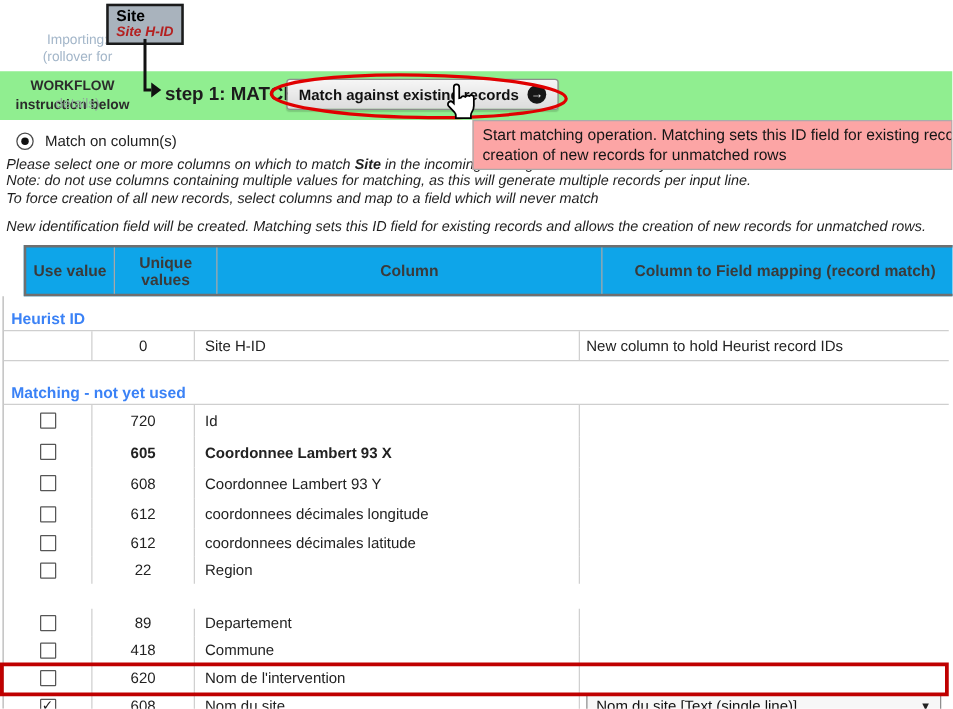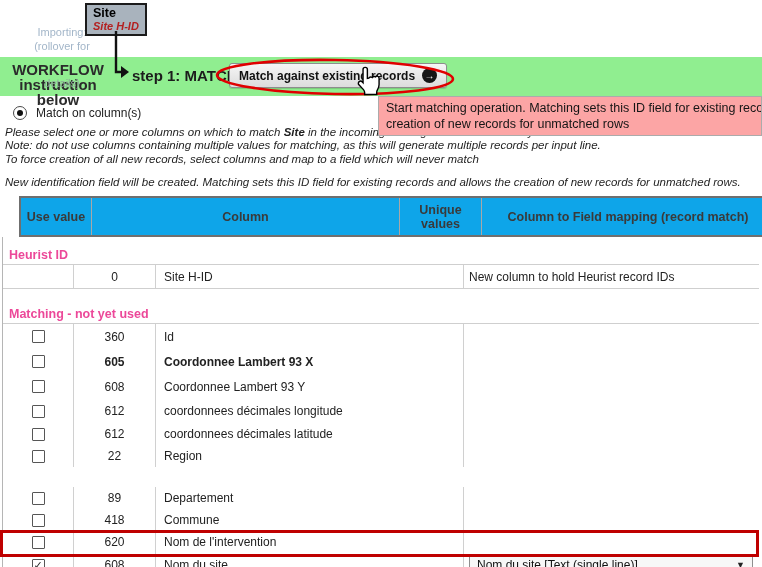--- a/index.html
+++ b/index.html
@@ -15,21 +15,21 @@
 
   .importing-note { position:absolute; left:20px; top:26px; width:84px; text-align:center;
                     font-size:11px; line-height:13.5px; color:#a3b6c9; z-index:3; }
   .importing-note .muted { color:#8fa89b;margin-top:24px; }
 
   .connector { position:absolute; left:112px; top:31px; z-index:4; }
 
   
   .banner { position:absolute; left:0; top:57px; width:762px; height:39px; background:#90ee90; z-index:1; }
   .workflow { position:absolute; left:0; top:5px; width:116px; text-align:center;
-              font-weight:bold; font-size:15px; line-height:15px; color:#2b2b2b; }
+              font-weight:bold; font-size:11px; line-height:15px; color:#2b2b2b; }
   .step { position:absolute; left:132px; top:10px; font-weight:bold; font-size:15px; color:#1c1c1c; }
   .match-btn { position:absolute; left:229px; top:6px; height:25px; display:flex; align-items:center;
                gap:7px; padding:0 9px; border:1px solid #8d8d8d; border-radius:3px;
                background:linear-gradient(#f6f6f6,#dcdcdc); font-size:12px; font-weight:bold;
                color:#111; cursor:pointer; box-shadow:0 1px 1px rgba(0,0,0,.15); }
   .btn-ic { width:15px; height:15px; border-radius:50%; background:#161616; color:#fff;
             display:flex; align-items:center; justify-content:center; font-size:10px; font-weight:bold; }
 
   .red-oval { position:absolute; left:212px; top:55px; z-index:5; pointer-events:none; }
   .cursor-svg { position:absolute; left:356px; top:66px; z-index:6; pointer-events:none; }
@@ -58,21 +58,21 @@
   .th2 { width:82px; border-right:1px solid #a8a8a8; }
   .th3 { width:308px; border-right:1px solid #a8a8a8; }
   .th4 { flex:1; }
 
   
   .tbody { position:absolute; left:2px; top:237px; width:757px; height:330px;
            border-left:1px solid #b5b5b5; }
   .spacer-top { height:8px; }
   .row-gap { height:15px; }
   .row-section { padding:3px 0 2px 6px; height:20px; font-weight:bold; font-size:12.5px;
-                 color:#ec4899; border-bottom:1px solid #cfcfcf; }
+                 color:#3b82f6; border-bottom:1px solid #cfcfcf; }
   .row { display:flex; align-items:stretch; }
   .row-data { height:24px; border-bottom:1px solid #cfcfcf; }
   .c { display:flex; align-items:center; font-size:12px; color:#222; }
   .c1 { width:71px; justify-content:center; border-right:1px solid #d0d0d0; }
   .c2 { width:82px; justify-content:center; border-right:1px solid #d0d0d0; }
   .c3 { width:308px; padding-left:8px; border-right:1px solid #d0d0d0; }
   .c4 { flex:1; padding-left:5px; }
   .cb { width:13px; height:13px; border:1px solid #565656; border-radius:1px; background:#fff;
         display:flex; align-items:center; justify-content:center; font-size:11px; line-height:11px;
         color:#1a1a1a; cursor:pointer; }
@@ -139,41 +139,41 @@
 
   <div class="instructions">
     <div><span>Please select one or more columns on which to match </span><b>Site</b><span> in the incoming data against records already in the database.</span></div>
     <div>Note: do not use columns containing multiple values for matching, as this will generate multiple records per input line.</div>
     <div>To force creation of all new records, select columns and map to a field which will never match</div>
   </div>
   <div class="newfield-note">New identification field will be created. Matching sets this ID field for existing records and allows the creation of new records for unmatched rows.</div>
 
   <div class="thead">
     <div class="th th1">Use value</div>
+    <div class="th th2">Unique values</div>
     <div class="th th3">Column</div>
-    <div class="th th2">Unique values</div>
     <div class="th th4">Column to Field mapping (record match)</div>
   </div>
 
   <div class="tbody">
     <div class="spacer-top"></div>
   <div class="row-section">Heurist ID</div>
       <div class="row row-data">
         <div class="c c1"></div>
         <div class="c c2">0</div>
         <div class="c c3">Site H-ID</div>
         <div class="c c4">New column to hold Heurist record IDs</div>
       </div>
       <div class="row-gap"></div>
       <div class="row-section">Matching - not yet used</div>
       <div class="row row-field" style="height: 25px;">
         <div class="c c1">
           <div class="cb"></div>
         </div>
-        <div class="c c2">360</div>
+        <div class="c c2">720</div>
         <div class="c c3">Id</div>
         <div class="c c4"></div>
       </div>
       <div class="row row-field" style="height: 25px; font-weight: bold;">
         <div class="c c1">
           <div class="cb"></div>
         </div>
         <div class="c c2">605</div>
         <div class="c c3">Coordonnee Lambert 93 X</div>
         <div class="c c4"></div>

